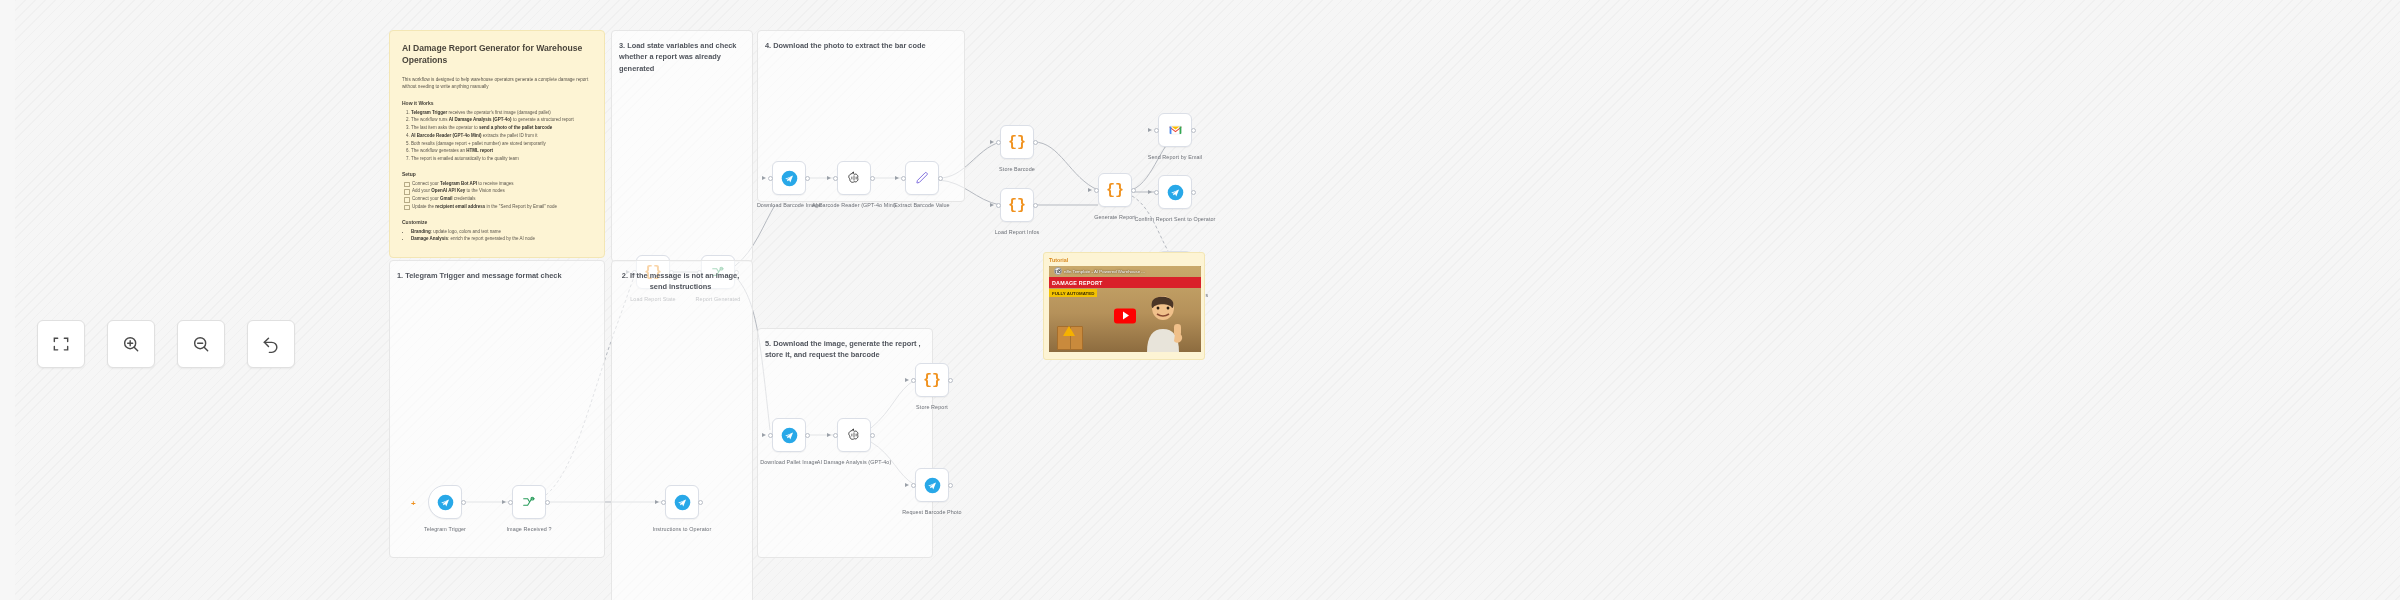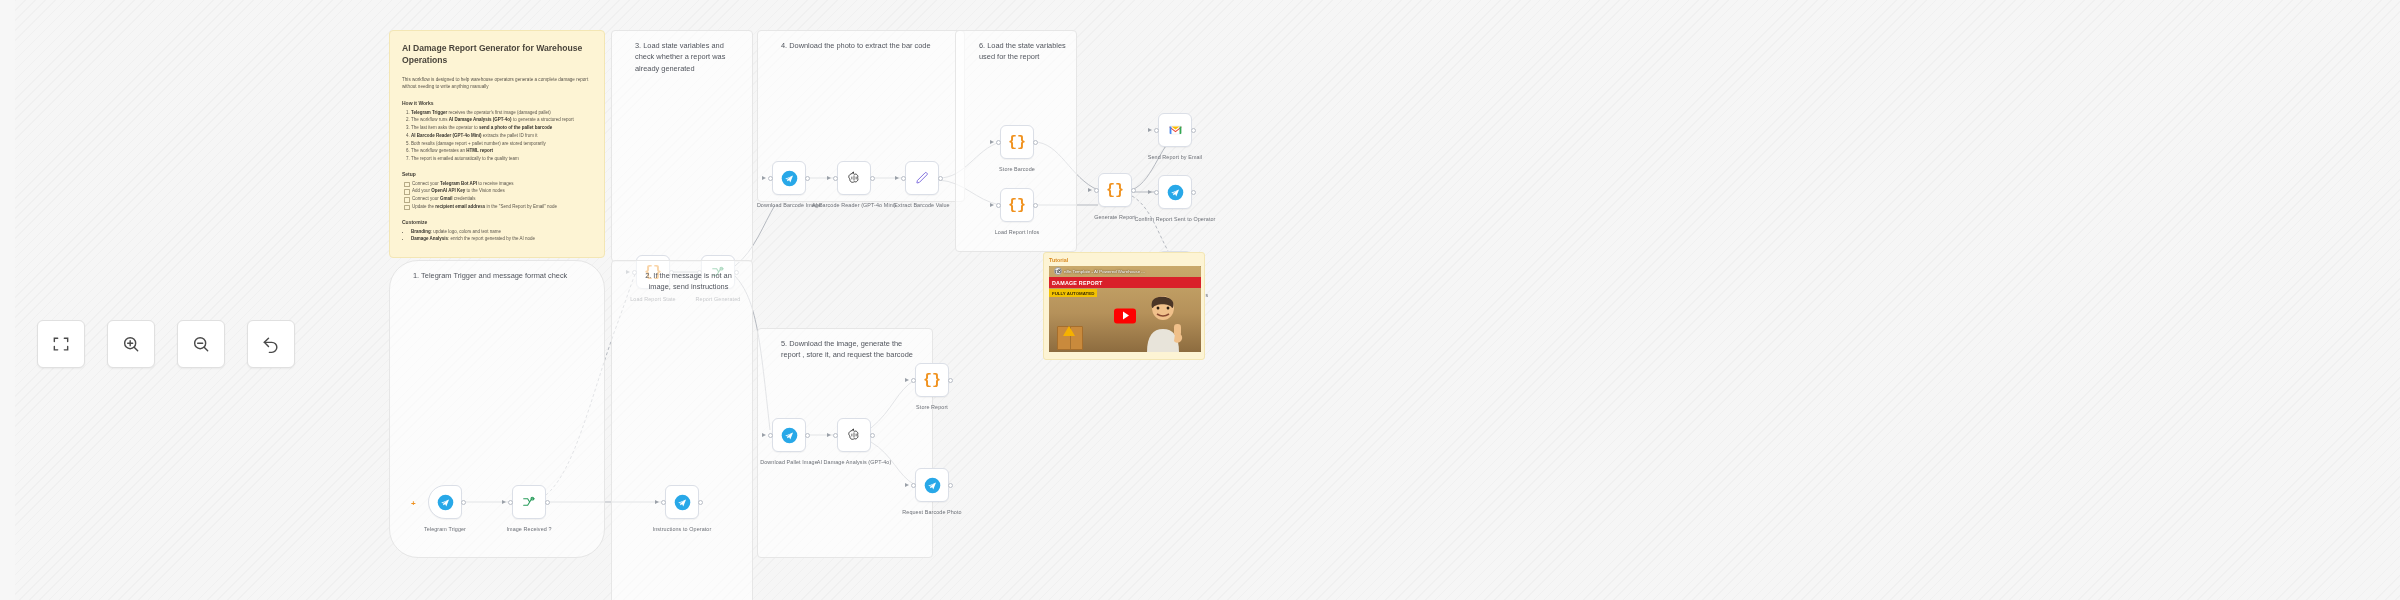--- a/index.html
+++ b/index.html
@@ -86,22 +86,22 @@
   }
 
   
   .frame {
     position: absolute;
     background: rgba(255,255,255,0.62);
     border: 1px solid #e6e6e6;
     border-radius: 4px;
   }
   .frame > .ftitle {
-    position: absolute; top: 9px; left: 23px; right: 10px;
-    font-size: 7.4px; line-height: 1.55; font-weight: 400;
+    position: absolute; top: 9px; left: 7px; right: 10px;
+    font-size: 7.4px; line-height: 1.55; font-weight: 700;
     color: #51555d;
   }
 
   
   #tutorial {
     position: absolute; left: 1028px; top: 252px;
     width: 162px; height: 108px;
     background: #fdf4d4; border: 1px solid #f3e6b4; border-radius: 3px;
     padding: 4px 5px;
   }
@@ -290,23 +290,20 @@
       <svg viewBox="0 0 24 24" width="15" height="15">
         <path d="M4 19l3-.8L19.3 5.9a1.6 1.6 0 0 0 0-2.2l-.9-.9a1.6 1.6 0 0 0-2.2 0L3.9 15.1 3 19z" fill="none" stroke="#6f5bd8" stroke-width="1.4"></path>
       </svg>
       <span class="port l"></span>
       <span class="port r"></span>
       <span class="arrow"></span>
     </div>
     <div class="nlabel">Extract Barcode Value</div>
   </div>
 
-  <div class="frame" style="left:940px; top:30px; width:122px; height:222px;">
-    <div class="ftitle">6. Load the state variables used for the report</div>
-  </div>
   <div class="node" style="left:985px; top:125px;">
     <div class="nbox">
         <span class="curly">{}</span>
       <span class="port l"></span>
       <span class="port r"></span>
       <span class="arrow"></span>
     </div>
     <div class="nlabel">Store Barcode</div>
   </div>
   <div class="node" style="left:985px; top:188px;">
@@ -407,21 +404,21 @@
         <circle cx="12" cy="12" r="11" fill="#28a8e8"></circle>
         <path d="M6 12.2l11-4.3-3.9 9.6-1.5-3.2-3 1.6.3-2.4 5.4-4.2-6.5 3.8z" fill="#fff"></path>
       </svg>
       <span class="port l"></span>
       <span class="port r"></span>
       <span class="arrow"></span>
     </div>
     <div class="nlabel">Request Barcode Photo</div>
   </div>
 
-  <div class="frame" style="left:374px; top:260px; width:216px; height:298px;border-radius:29px;">
+  <div class="frame" style="left:374px; top:260px; width:216px; height:298px;">
     <div class="ftitle">1. Telegram Trigger and message format check</div>
   </div>
   <div class="node" style="left:413px; top:485px;">
     <div class="nbox trig">
       <svg viewBox="0 0 24 24" width="17" height="17">
         <circle cx="12" cy="12" r="11" fill="#28a8e8"></circle>
         <path d="M6 12.2l11-4.3-3.9 9.6-1.5-3.2-3 1.6.3-2.4 5.4-4.2-6.5 3.8z" fill="#fff"></path>
       </svg>
       <span class="port r"></span>
       <span class="plus-badge">+</span>

